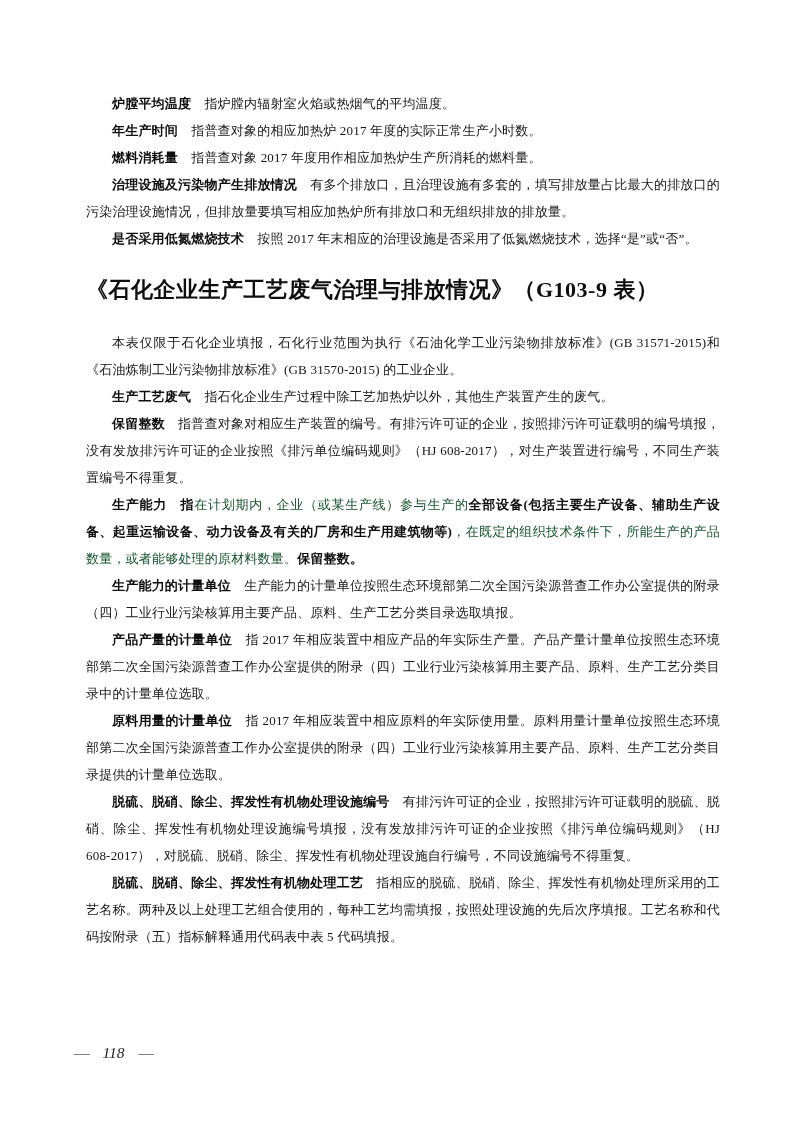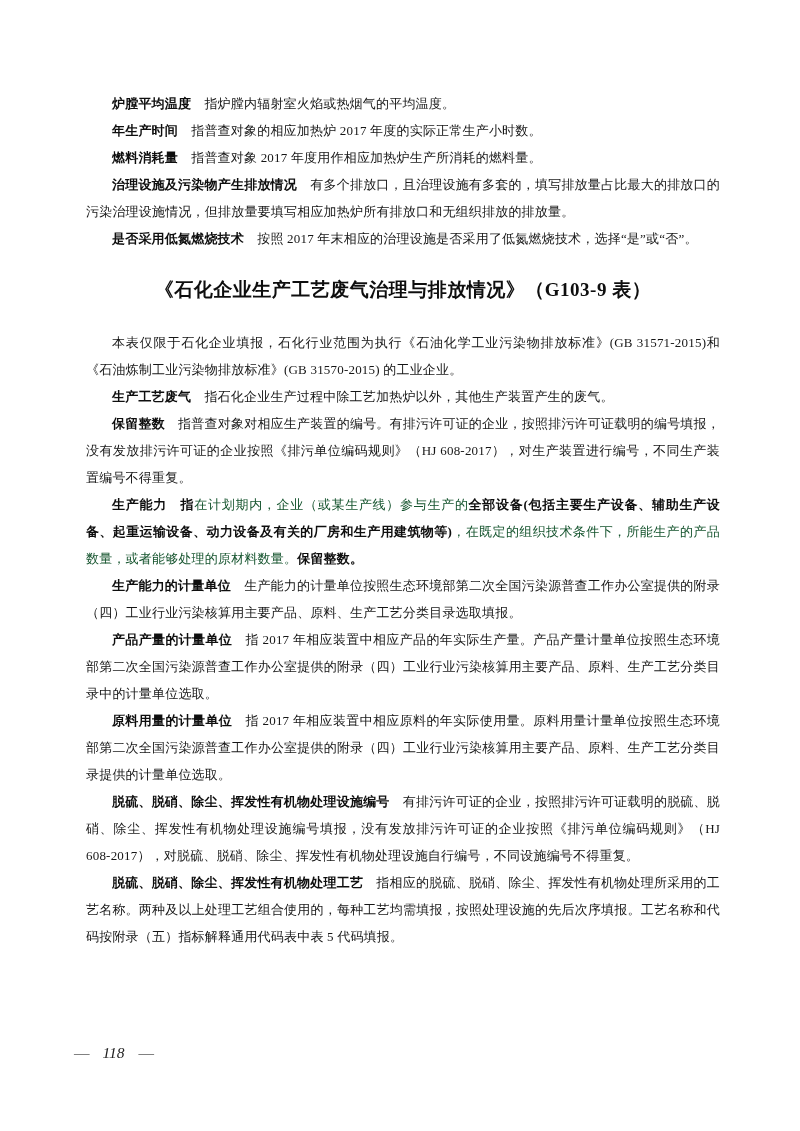--- a/index.html
+++ b/index.html
@@ -24,24 +24,23 @@
   }
   .content p.para {
     margin: 0;
     font-size: 13px;
     line-height: 27px;
     text-align: justify;
     text-indent: 2em;
     letter-spacing: 0.2px;
   }
   .content .heading {
-    text-align: center;
     text-indent: 0;
     font-weight: 700;
-    font-size: 19px;
+    font-size: 22px;
     line-height: 26px;
     margin: 25px 0 26px 0;
     color: #0e0e0e;
     letter-spacing: 0.5px;
   }
   .seg-bold { font-weight: 700; color: #0e0e0e; }
   .seg-regular { font-weight: 400; }
   .seg-gray { font-weight: 400; color: #14532d; }
   .footer {
     position: absolute;

